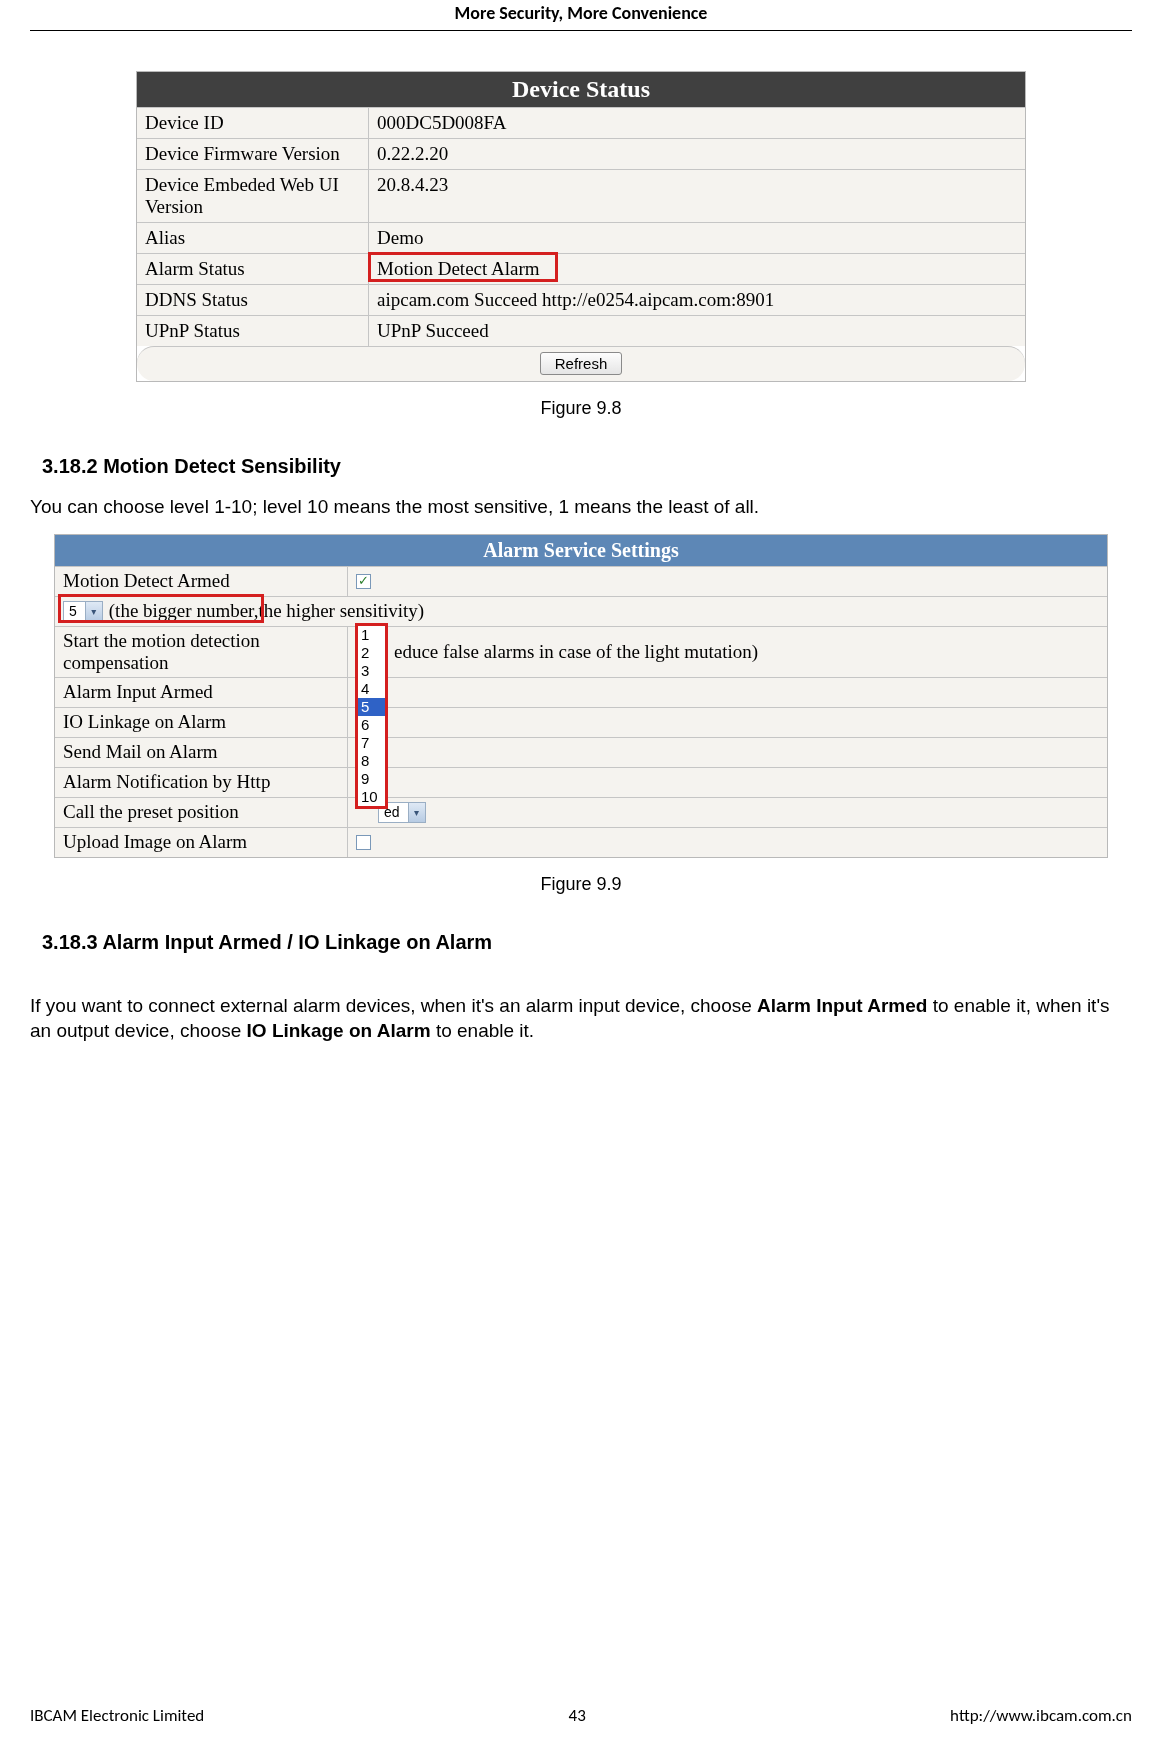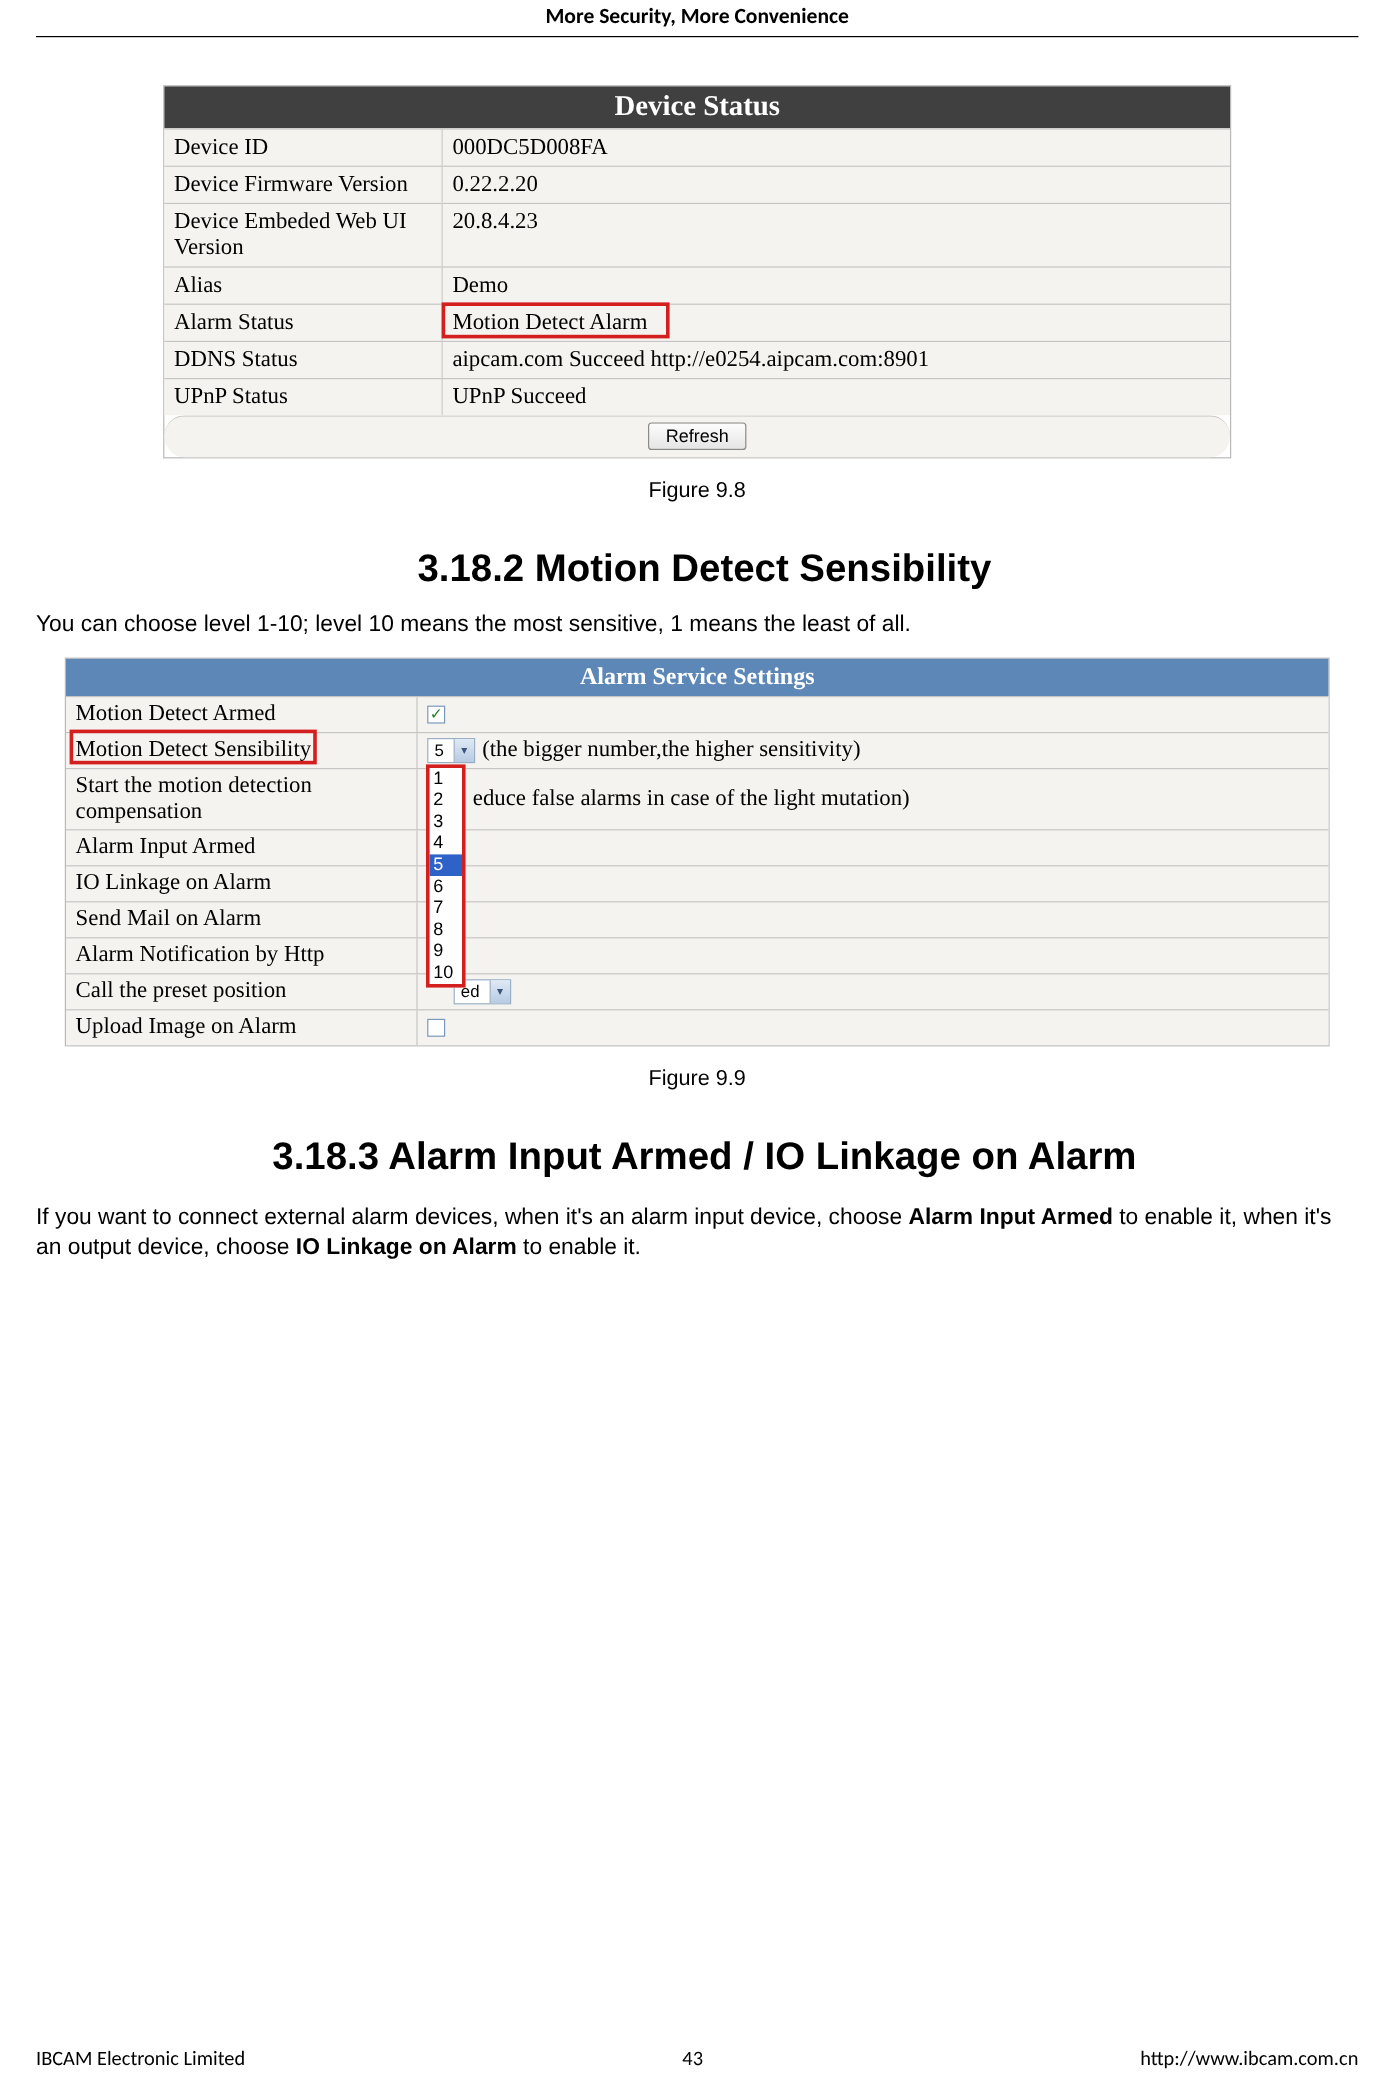--- a/index.html
+++ b/index.html
@@ -91,24 +91,23 @@
     height: 30px;
     pointer-events: none;
   }
   .fig-caption {
     text-align: center;
     font-size: 18px;
     margin: 16px 0 36px 0;
   }
   
   h2.section-title {
-    font-size: 32px;
+    font-size: 20px;
     font-weight: bold;
     margin: 12px 0 16px 12px;
-    text-align: center;
   }
   p.body-text {
     font-size: 19px;
     margin: 0 0 14px 0;
     line-height: 1.35;
   }
   
   .as-wrap {
     width: 1054px;
     margin: 0 auto;
@@ -258,21 +257,20 @@
       <div class="as-header">Alarm Service Settings</div>
 
       <div class="as-row">
         <div class="c1">Motion Detect Armed</div>
         <div class="c2">
           <span class="cb">✓</span>
         </div>
       </div>
 
       <div class="as-row">
-        <div class="c1">Motion Detect Sensibility</div>
         <div class="c2">
           <span class="select-box">
             <span class="sval">5</span>
             <span class="sarrow">▾</span>
           </span>
           <span>(the bigger number,the higher sensitivity)</span>
         </div>
       </div>
 
       <div class="as-row">
@@ -328,21 +326,21 @@
         <div class="opt">7</div>
         <div class="opt">8</div>
         <div class="opt">9</div>
         <div class="opt">10</div>
       </div>
     </div>
     <div class="fig-caption">Figure 9.9</div>
   </div>
 
   <h2 class="section-title" style="margin-top:24px;">3.18.3 Alarm Input Armed / IO Linkage on Alarm</h2>
-  <p class="body-text" style="margin-top:20px;">
+  <p class="body-text" style="margin-top:39px;">
     <span>If you want to connect external alarm devices, when it's an alarm input device, choose </span><b>Alarm Input Armed</b><span> to enable it, when it's an output device, choose </span><b>IO Linkage on Alarm</b><span> to enable it.</span>
   </p>
 
   <div class="page-footer">
     <span>IBCAM Electronic Limited</span>
     <span>43</span>
     <span>http://www.ibcam.com.cn</span>
   </div>
 
 </div>

